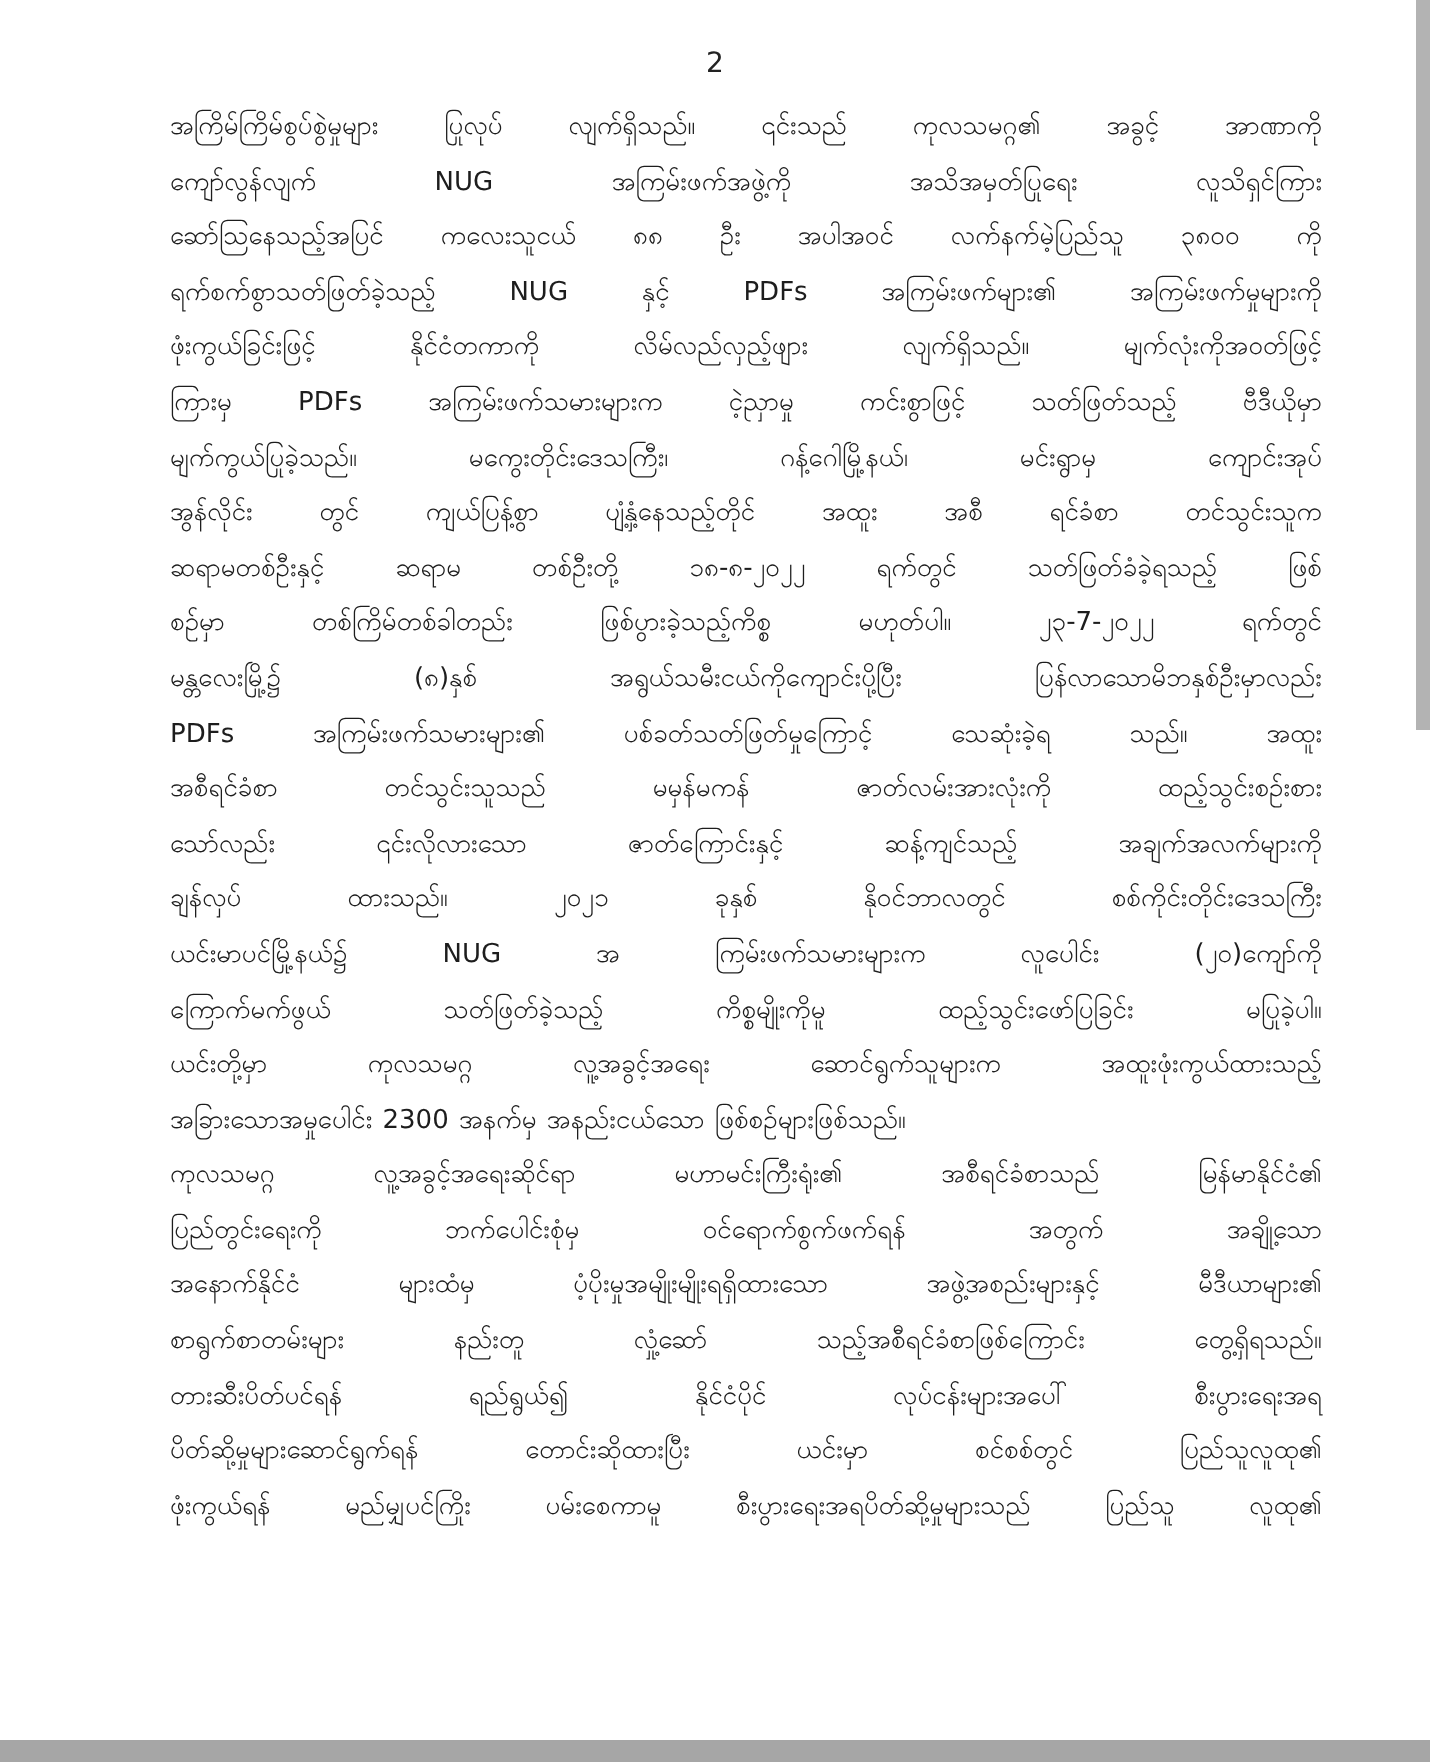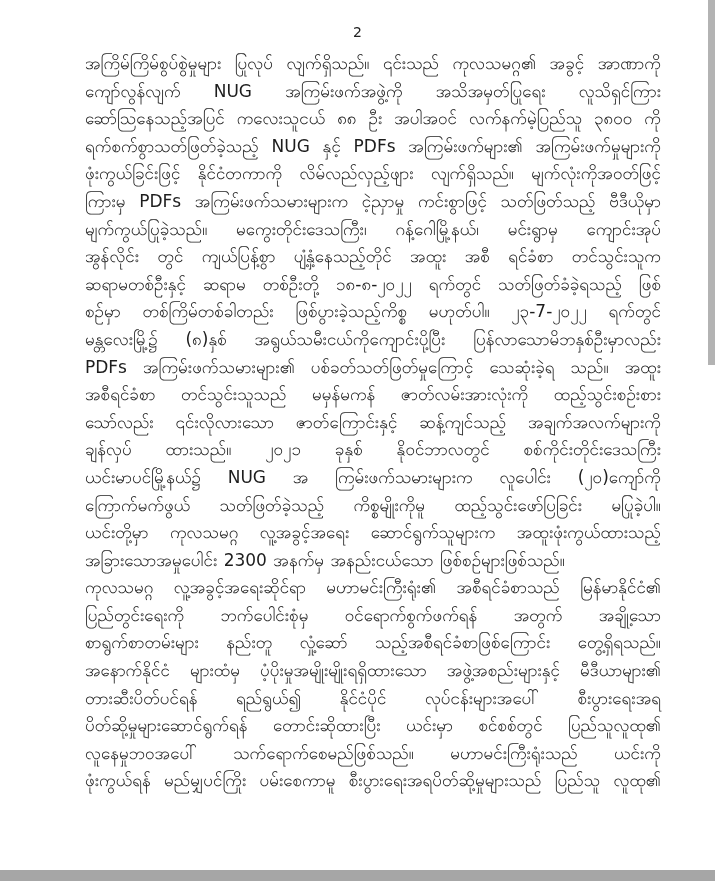--- a/index.html
+++ b/index.html
@@ -22,21 +22,21 @@
     right: 0;
     text-align: center;
     font-size: 14px;
     color: #222222;
   }
   .text-block {
     position: absolute;
     left: 85px;
     top: 50px;
     width: 576px;
-    font-size: 17px;
+    font-size: 13px;
     line-height: 27.6px;
   }
   .paragraph {
     margin: 0;
     padding: 0;
   }
   .line {
     text-align: justify;
     text-align-last: justify;
     word-spacing: 1px;
@@ -85,23 +85,22 @@
       <div class="line">သော်လည်း ၎င်းလိုလားသော ဇာတ်ကြောင်းနှင့် ဆန့်ကျင်သည့် အချက်အလက်များကို</div>
       <div class="line">ချန်လှပ် ထားသည်။ ၂၀၂၁ ခုနှစ် နိုဝင်ဘာလတွင် စစ်ကိုင်းတိုင်းဒေသကြီး</div>
       <div class="line">ယင်းမာပင်မြို့နယ်၌ NUG အ ကြမ်းဖက်သမားများက လူပေါင်း (၂၀)ကျော်ကို</div>
       <div class="line">ကြောက်မက်ဖွယ် သတ်ဖြတ်ခဲ့သည့် ကိစ္စမျိုးကိုမူ ထည့်သွင်းဖော်ပြခြင်း မပြုခဲ့ပါ။</div>
       <div class="line">ယင်းတို့မှာ ကုလသမဂ္ဂ လူ့အခွင့်အရေး ဆောင်ရွက်သူများက အထူးဖုံးကွယ်ထားသည့်</div>
       <div class="line no-just">အခြားသောအမှုပေါင်း 2300 အနက်မှ အနည်းငယ်သော ဖြစ်စဉ်များဖြစ်သည်။</div>
     </div>
   <div class="paragraph">
       <div class="line">ကုလသမဂ္ဂ လူ့အခွင့်အရေးဆိုင်ရာ မဟာမင်းကြီးရုံး၏ အစီရင်ခံစာသည် မြန်မာနိုင်ငံ၏</div>
       <div class="line">ပြည်တွင်းရေးကို ဘက်ပေါင်းစုံမှ ဝင်ရောက်စွက်ဖက်ရန် အတွက် အချို့သော</div>
+      <div class="line">အနောက်နိုင်ငံ များထံမှ ပံ့ပိုးမှုအမျိုးမျိုးရရှိထားသော အဖွဲ့အစည်းများနှင့် မီဒီယာများ၏</div>
       <div class="line">စာရွက်စာတမ်းများ နည်းတူ လှုံ့ဆော် သည့်အစီရင်ခံစာဖြစ်ကြောင်း တွေ့ရှိရသည်။</div>
-      <div class="line">အနောက်နိုင်ငံ များထံမှ ပံ့ပိုးမှုအမျိုးမျိုးရရှိထားသော အဖွဲ့အစည်းများနှင့် မီဒီယာများ၏</div>
       <div class="line">တားဆီးပိတ်ပင်ရန် ရည်ရွယ်၍ နိုင်ငံပိုင် လုပ်ငန်းများအပေါ် စီးပွားရေးအရ</div>
       <div class="line">ပိတ်ဆို့မှုများဆောင်ရွက်ရန် တောင်းဆိုထားပြီး ယင်းမှာ စင်စစ်တွင် ပြည်သူလူထု၏</div>
-      <div class="line">လူနေမှုဘဝအပေါ် သက်ရောက်စေမည်ဖြစ်သည်။ မဟာမင်းကြီးရုံးသည် ယင်းကို</div>
       <div class="line">ဖုံးကွယ်ရန် မည်မျှပင်ကြိုး ပမ်းစေကာမူ စီးပွားရေးအရပိတ်ဆို့မှုများသည် ပြည်သူ လူထု၏</div>
     </div>
 </div>
 
 <div class="edge-right-top"></div>
 <div class="edge-bottom"></div>
 
 </body></html>

